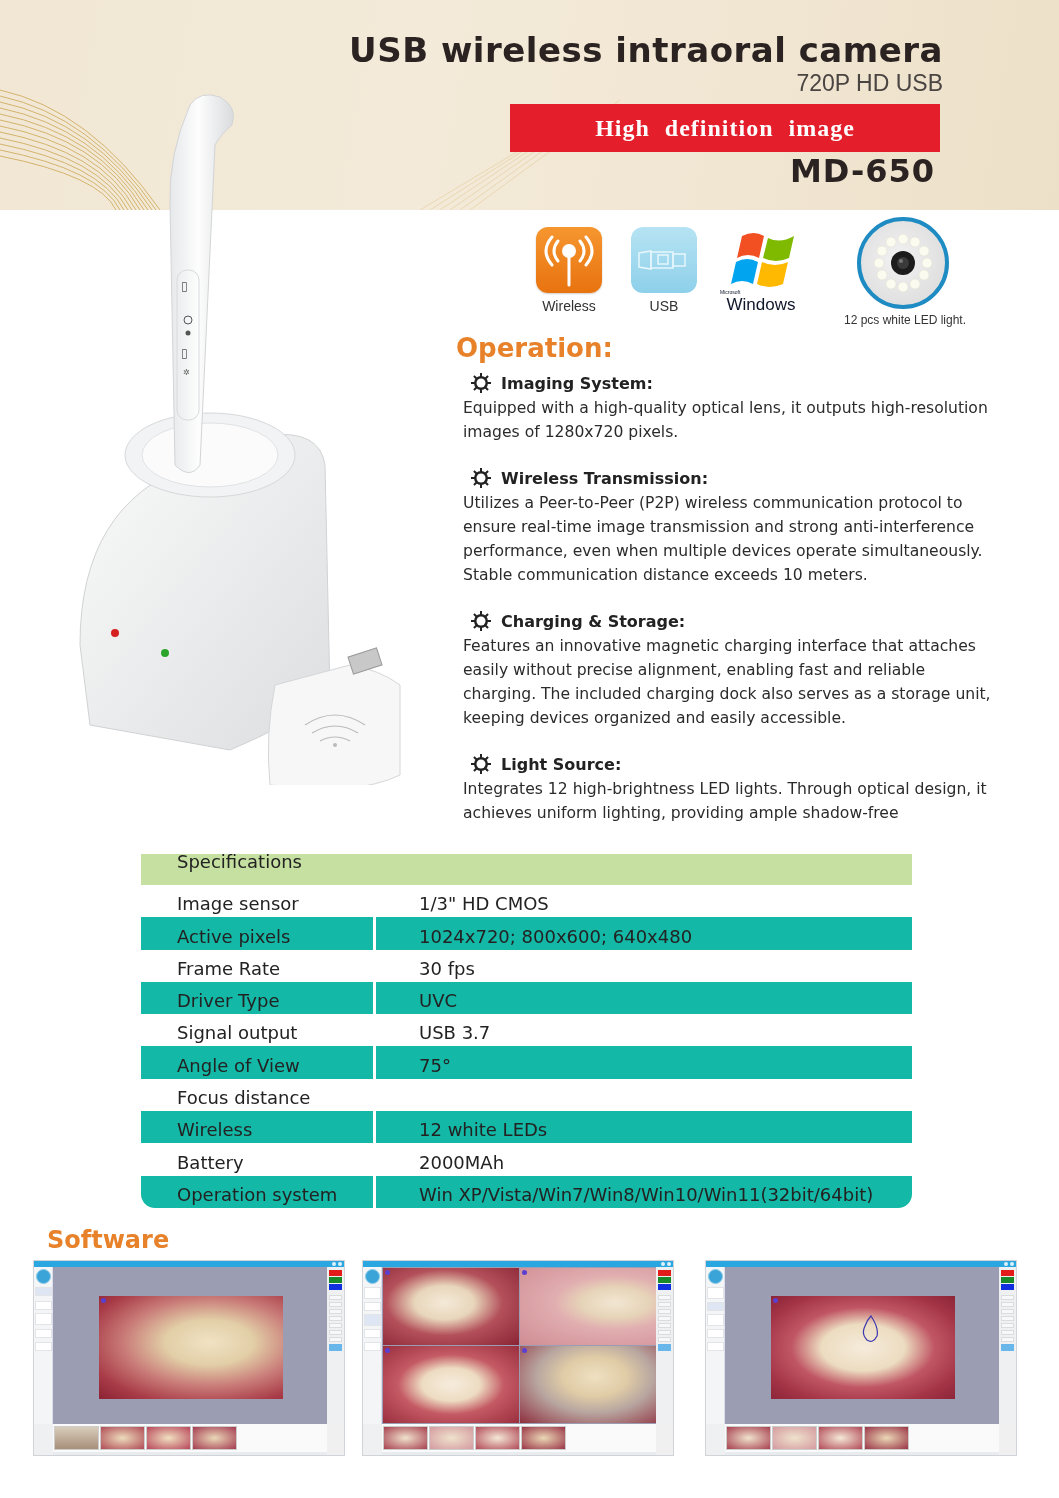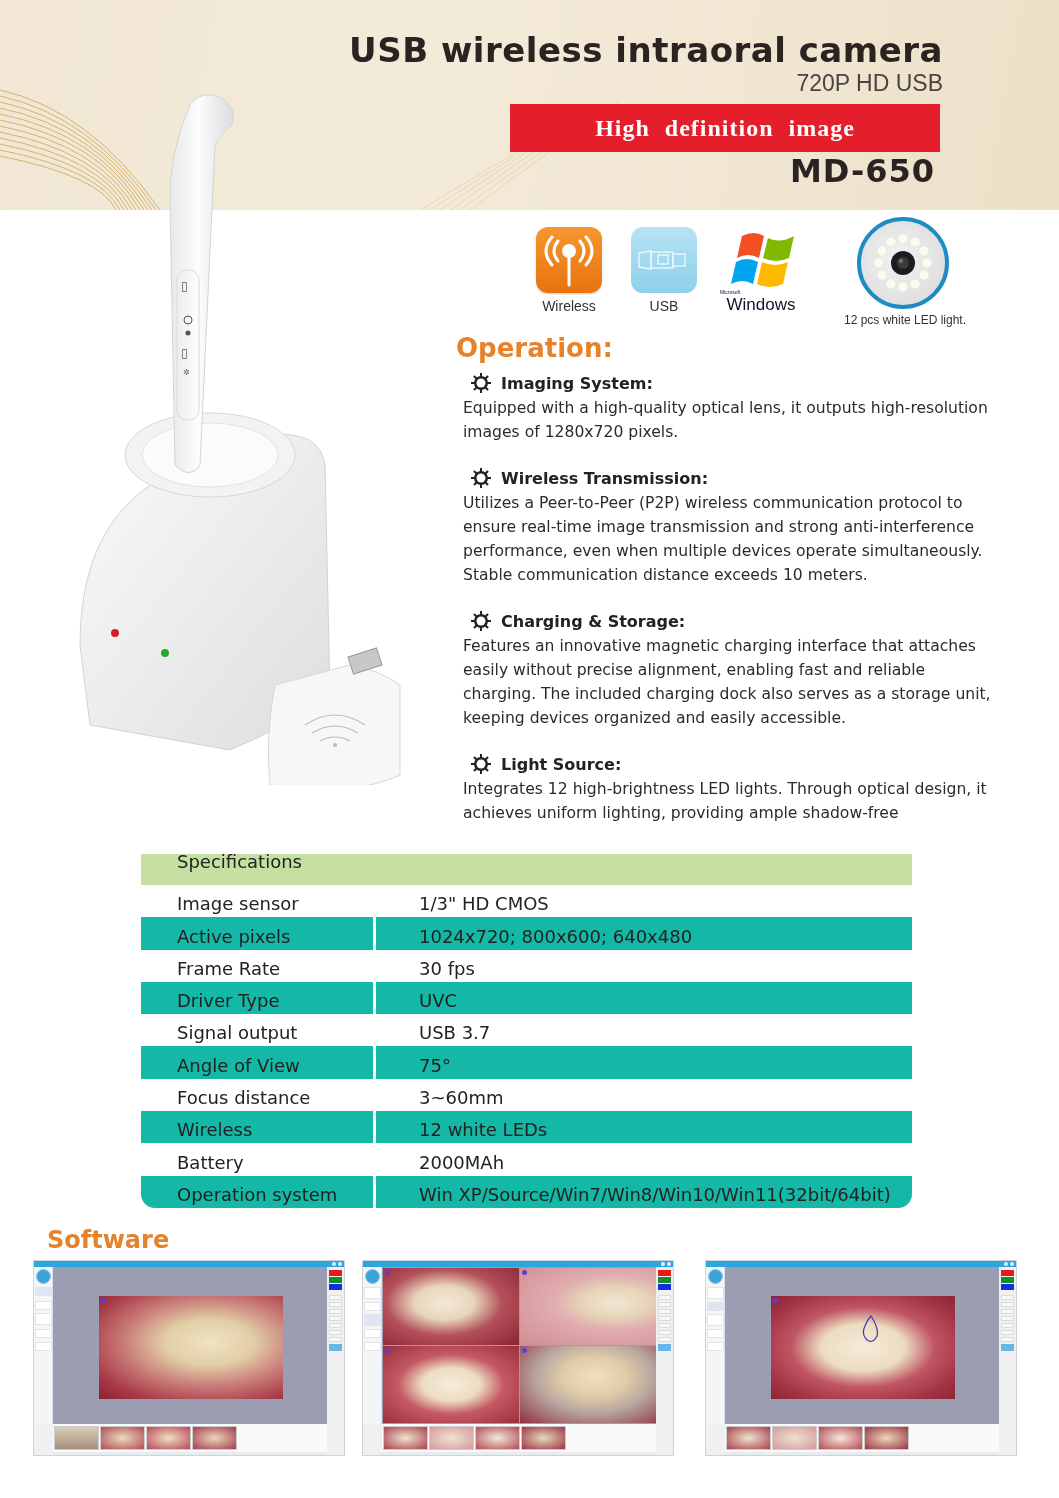--- a/index.html
+++ b/index.html
@@ -328,33 +328,32 @@
   <div class="spec-row">
     <div class="k">Signal output</div>
     <div class="v">USB 3.7</div>
   </div>
   <div class="spec-row alt">
     <div class="k">Angle of View</div>
     <div class="v">75°</div>
   </div>
   <div class="spec-row">
     <div class="k">Focus distance</div>
-    <div class="v">3~60mm</div>
   </div>
   <div class="spec-row alt">
     <div class="k">Wireless</div>
     <div class="v">12 white LEDs</div>
   </div>
   <div class="spec-row">
     <div class="k">Battery</div>
     <div class="v">2000MAh</div>
   </div>
   <div class="spec-row alt last">
     <div class="k">Operation system</div>
-    <div class="v">Win XP/Source/Win7/Win8/Win10/Win11(32bit/64bit)</div>
+    <div class="v">Win XP/Vista/Win7/Win8/Win10/Win11(32bit/64bit)</div>
   </div>
 </div>
 
 <div class="software-title">Software</div>
 
 <div class="shot" style="left:33px">
   <div class="titlebar">
       <div class="winbtns">
         <span></span>
         <span></span>

